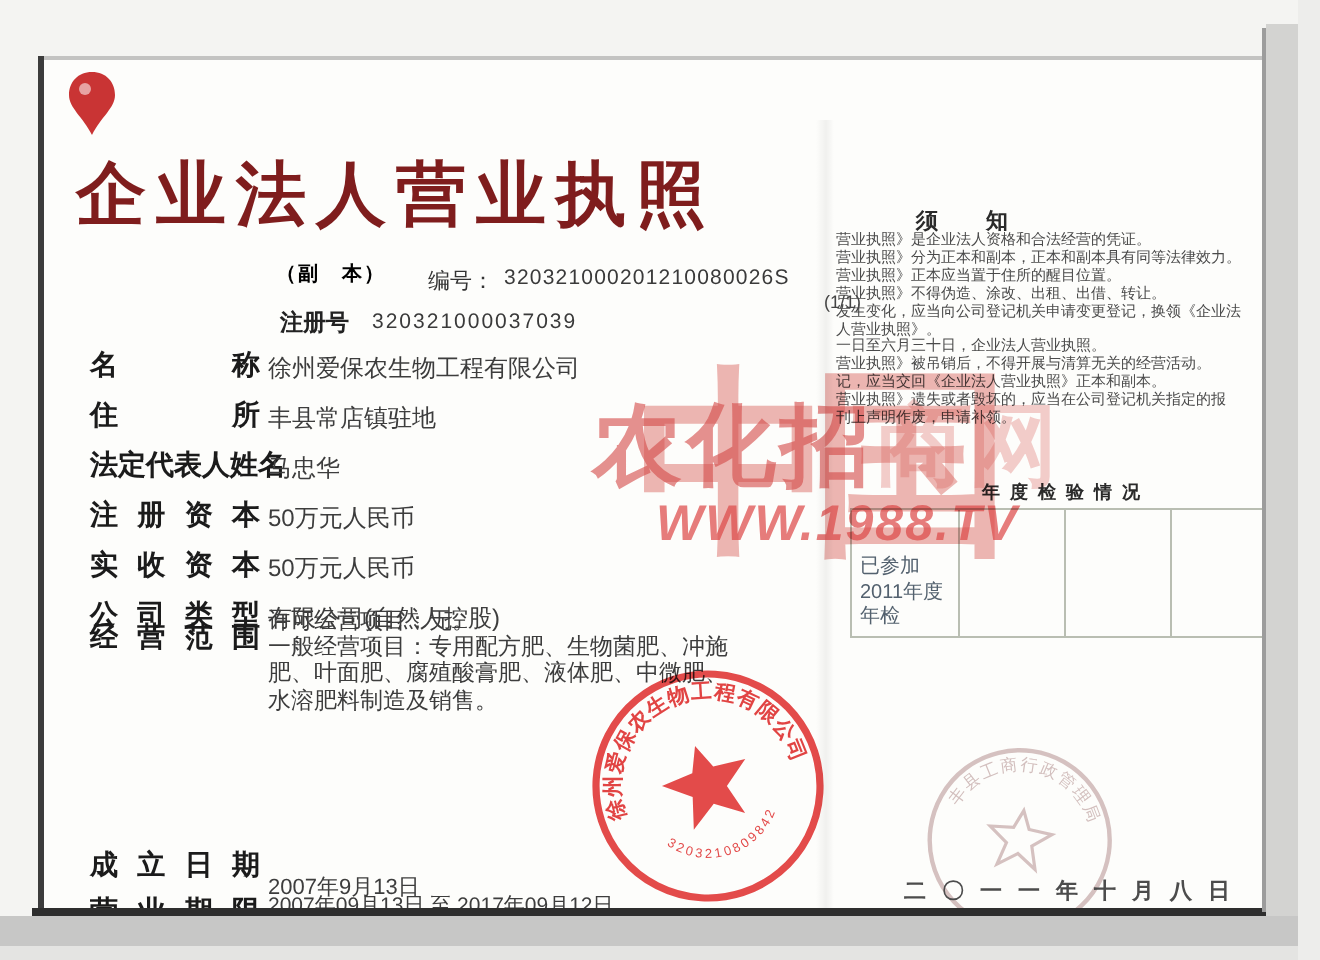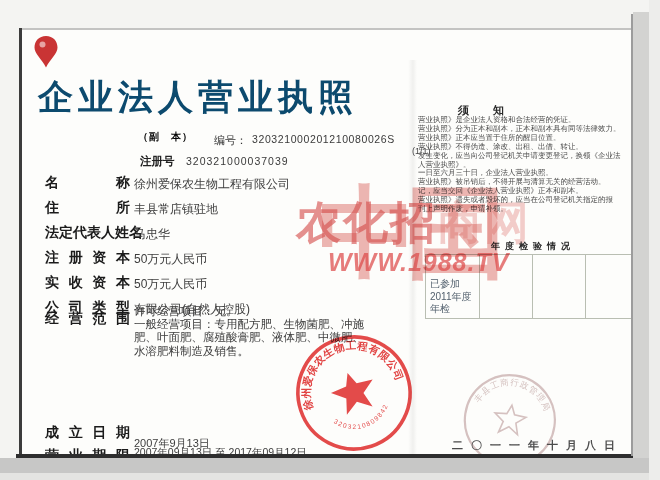--- a/index.html
+++ b/index.html
@@ -12,21 +12,21 @@
   .edge-left{position:absolute;left:19px;top:28px;width:3px;height:428px;background:#3c3c3c;}
   .edge-bottom{position:absolute;left:16px;top:454px;width:627px;height:4px;background:#2e2e2e;}
   .band-bottom{position:absolute;left:0;top:458px;width:660px;height:15px;background:#c7c7c6;}
   .band-bottom2{position:absolute;left:0;top:473px;width:660px;height:7px;background:#e4e4e2;}
   .edge-right{position:absolute;left:631px;top:14px;width:2px;height:442px;background:#9c9c9c;}
   .band-right{position:absolute;left:633px;top:12px;width:16px;height:446px;background:#d3d3d1;}
   .band-right2{position:absolute;left:649px;top:0;width:11px;height:480px;background:#ededeb;}
   .crease{position:absolute;left:408px;top:60px;width:9px;height:395px;
     background:linear-gradient(90deg,rgba(0,0,0,0) 0%,rgba(0,0,0,.05) 55%,rgba(0,0,0,0) 100%);}
   
-  .title{left:38px;top:74px;font-size:35px;font-weight:900;letter-spacing:5px;color:#0c4a6e;}
+  .title{left:38px;top:74px;font-size:35px;font-weight:900;letter-spacing:5px;color:#7f1d1d;}
   .copytype{left:138px;top:130px;font-size:10px;font-weight:bold;letter-spacing:1px;color:#000000;}
   .serial-label{left:214px;top:133px;font-size:11px;color:#333;}
   .serial-num{left:252px;top:133px;font-size:10.5px;letter-spacing:.6px;color:#3a3a3a;}
   .page-ind{left:412px;top:146px;font-size:9px;color:#444;}
   .reg-label{left:140px;top:154px;font-size:11.5px;font-weight:bold;color:#222;}
   .reg-num{left:186px;top:155px;font-size:10.5px;letter-spacing:1px;color:#3a3a3a;}
   
   .frow{position:absolute;left:45px;width:560px;height:20px;}
   .flabel{position:absolute;left:0;top:0;width:85px;font-size:14px;font-weight:bold;color:#1b1b1b;}
   .fvalue{position:absolute;left:89px;top:2px;font-size:12px;color:#3d3d3d;white-space:nowrap;}

